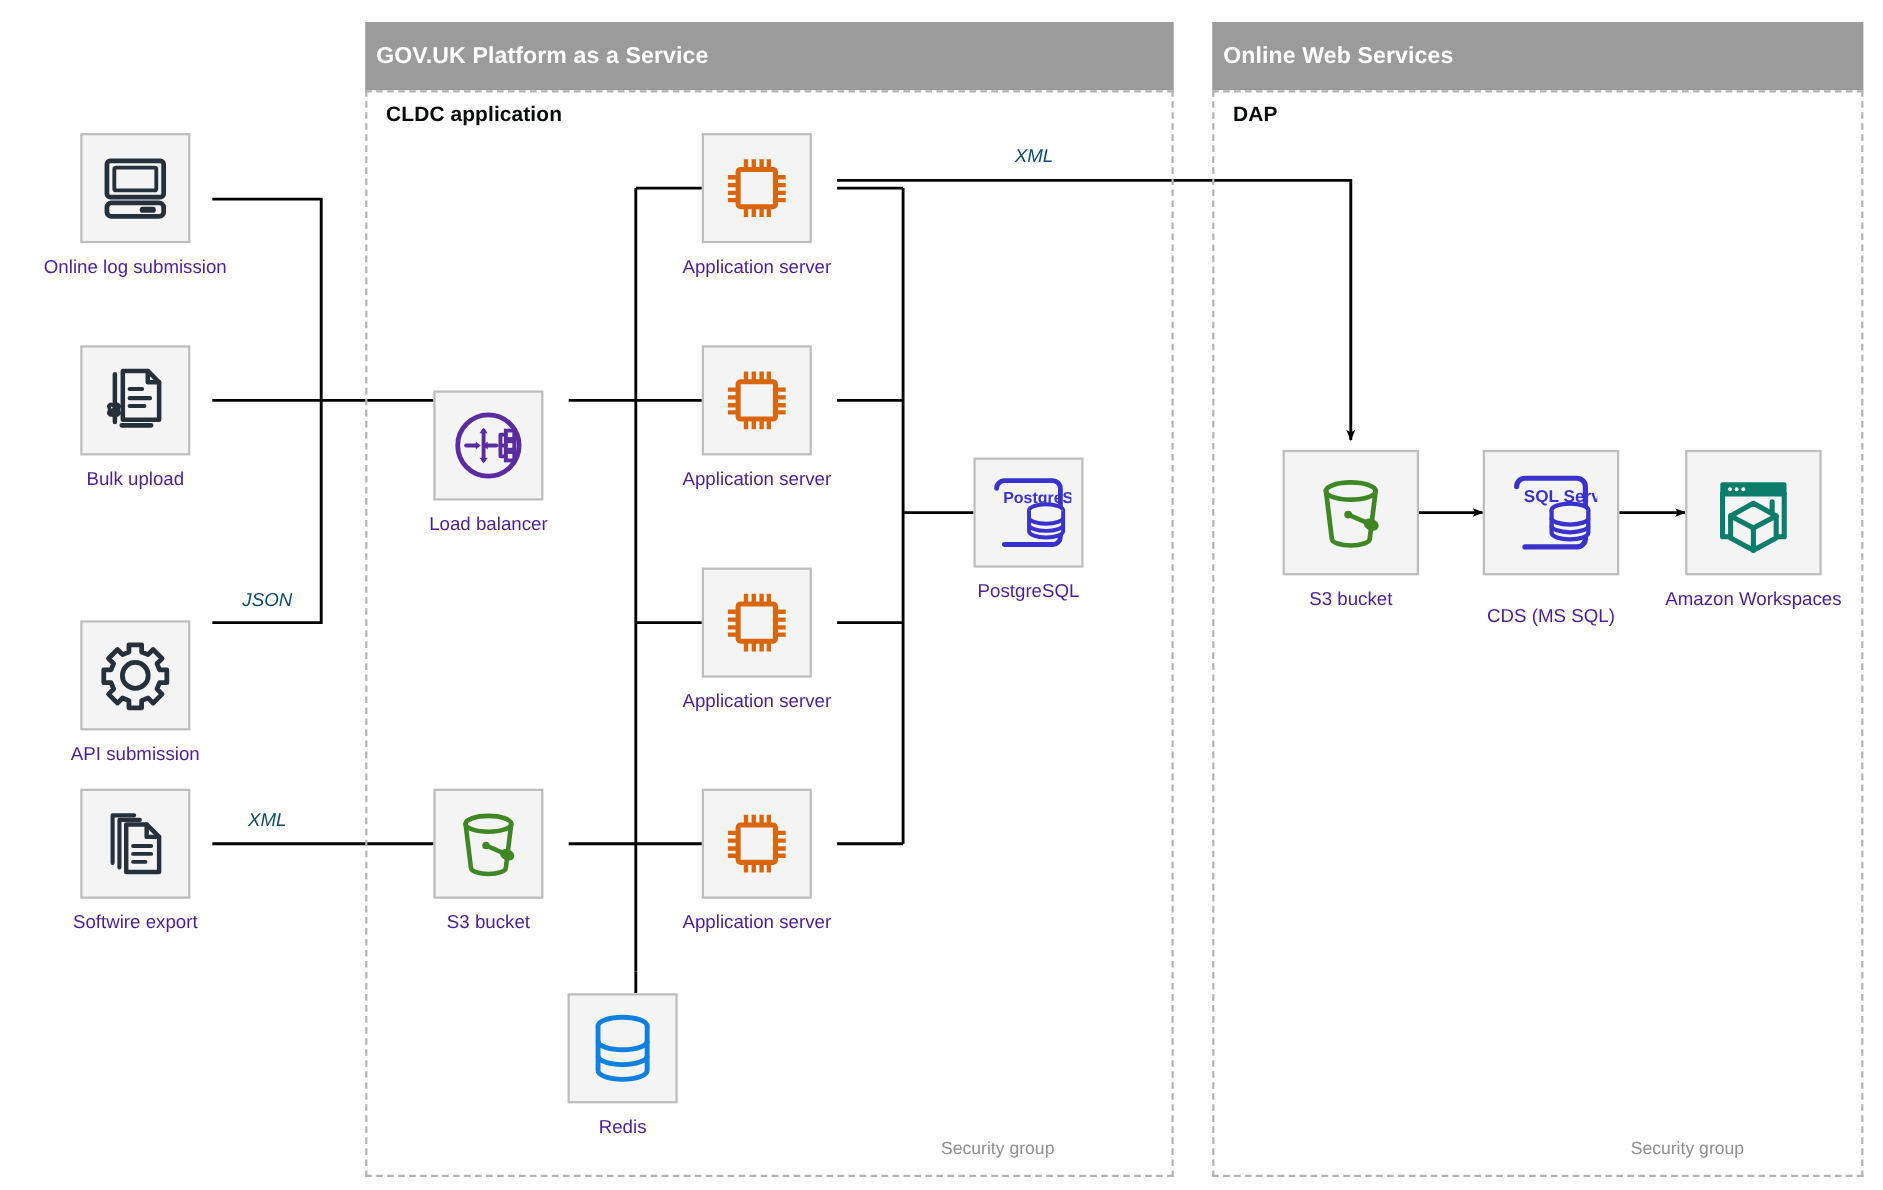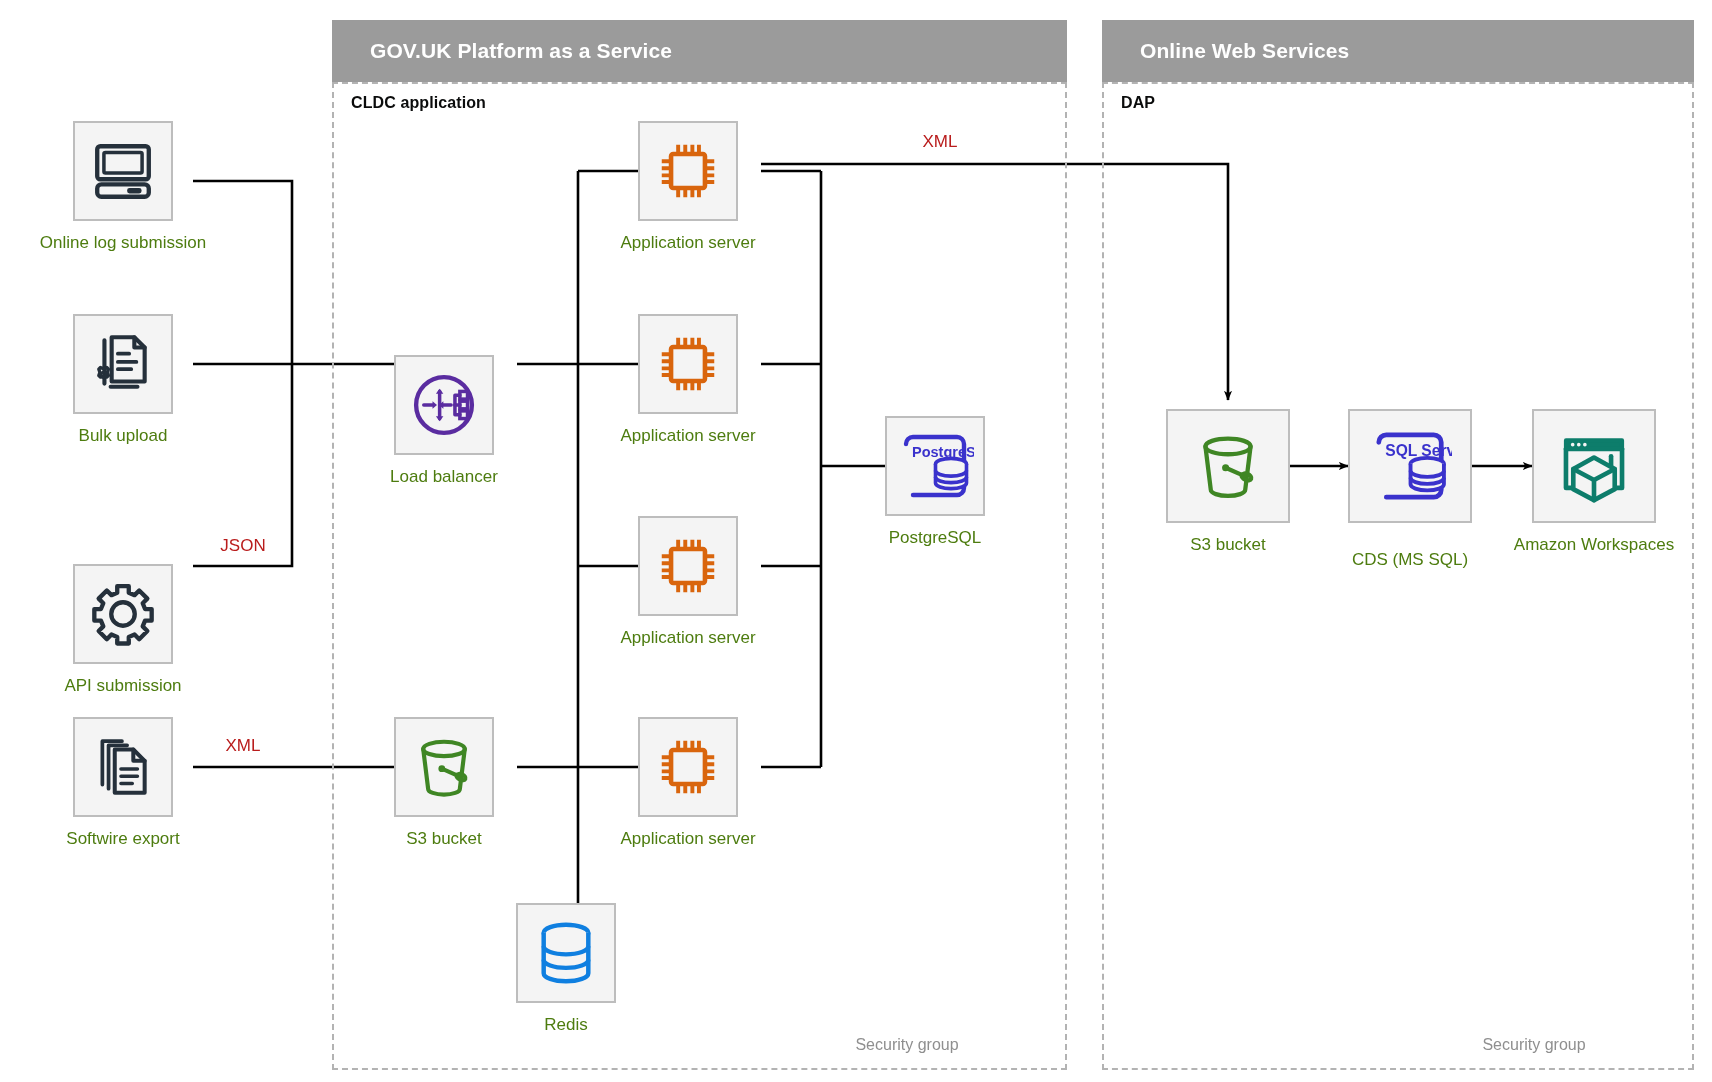--- a/index.html
+++ b/index.html
@@ -8,45 +8,46 @@
     font-family:"Liberation Sans", sans-serif;
     -webkit-font-smoothing:antialiased;
     position:relative;overflow:hidden;
   }
   #stage{position:absolute;left:0;top:0;width:1712px;height:1082px;}
   svg#diagram{position:absolute;left:0;top:0;width:1712px;height:1082px;display:block;}
 
   .zone-header{
     position:absolute;background:#9b9b9b;color:#ffffff;
     font-weight:bold;font-size:21px;display:flex;align-items:center;
-    padding-left:38px;box-sizing:border-box;letter-spacing:0.1px;
+    padding-left:10px;box-sizing:border-box;letter-spacing:0.1px;
   }
   .zone-box{
     position:absolute;border:2px dashed #b3b3b3;box-sizing:border-box;background:transparent;
   }
   .zone-sublabel{
-    position:absolute;font-weight:bold;font-size:16px;color:#0b0c0c;letter-spacing:0.1px;
+    position:absolute;font-weight:bold;font-size:19px;color:#0b0c0c;letter-spacing:0.1px;
   }
   .zone-footer{
     position:absolute;font-size:16px;color:#8f8f8f;text-align:center;
   }
 
   .node{position:absolute;}
   .node .tile{
     width:100px;height:100px;background:#f4f4f4;border:2px solid #bdbdbd;
     box-sizing:border-box;display:flex;align-items:center;justify-content:center;
   }
   .node .tile svg{display:block;}
   .node .caption{
     position:absolute;left:50%;transform:translateX(-50%);
-    top:112px;white-space:nowrap;font-size:17px;color:#4d7c0f;
+    top:112px;white-space:nowrap;font-size:17px;color:#4c1d95;
   }
   .edge-label{
-    position:absolute;font-size:17px;color:#b91c1c;white-space:nowrap;
+    position:absolute;font-size:17px;color:#0c4a6e;white-space:nowrap;
     transform:translateX(-50%);
+    font-style:italic;
   }
 </style>
 </head>
 <body>
 
 <div id="stage">
 
   <svg id="diagram" viewBox="0 0 1712 1082">
     <defs>
       <marker id="arrow" markerWidth="12" markerHeight="12" refX="9.2" refY="4" orient="auto" markerUnits="userSpaceOnUse">

